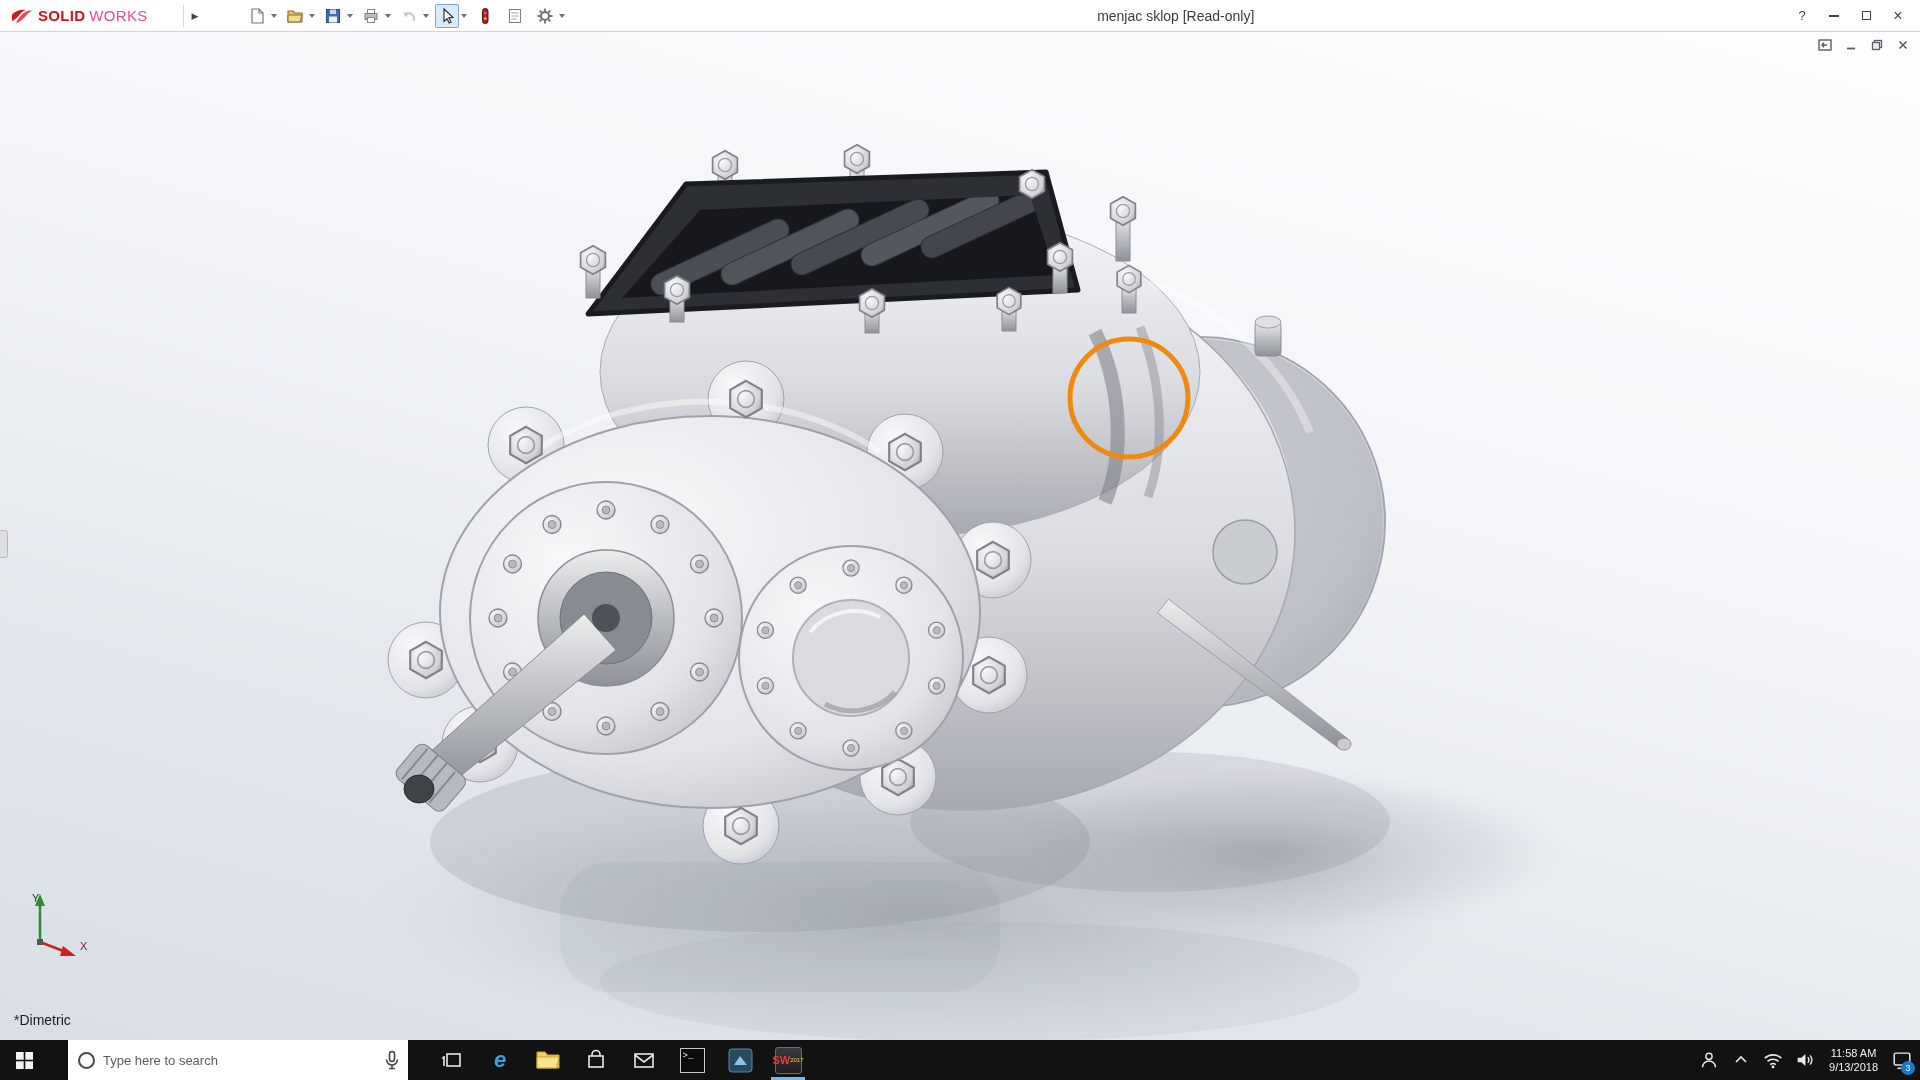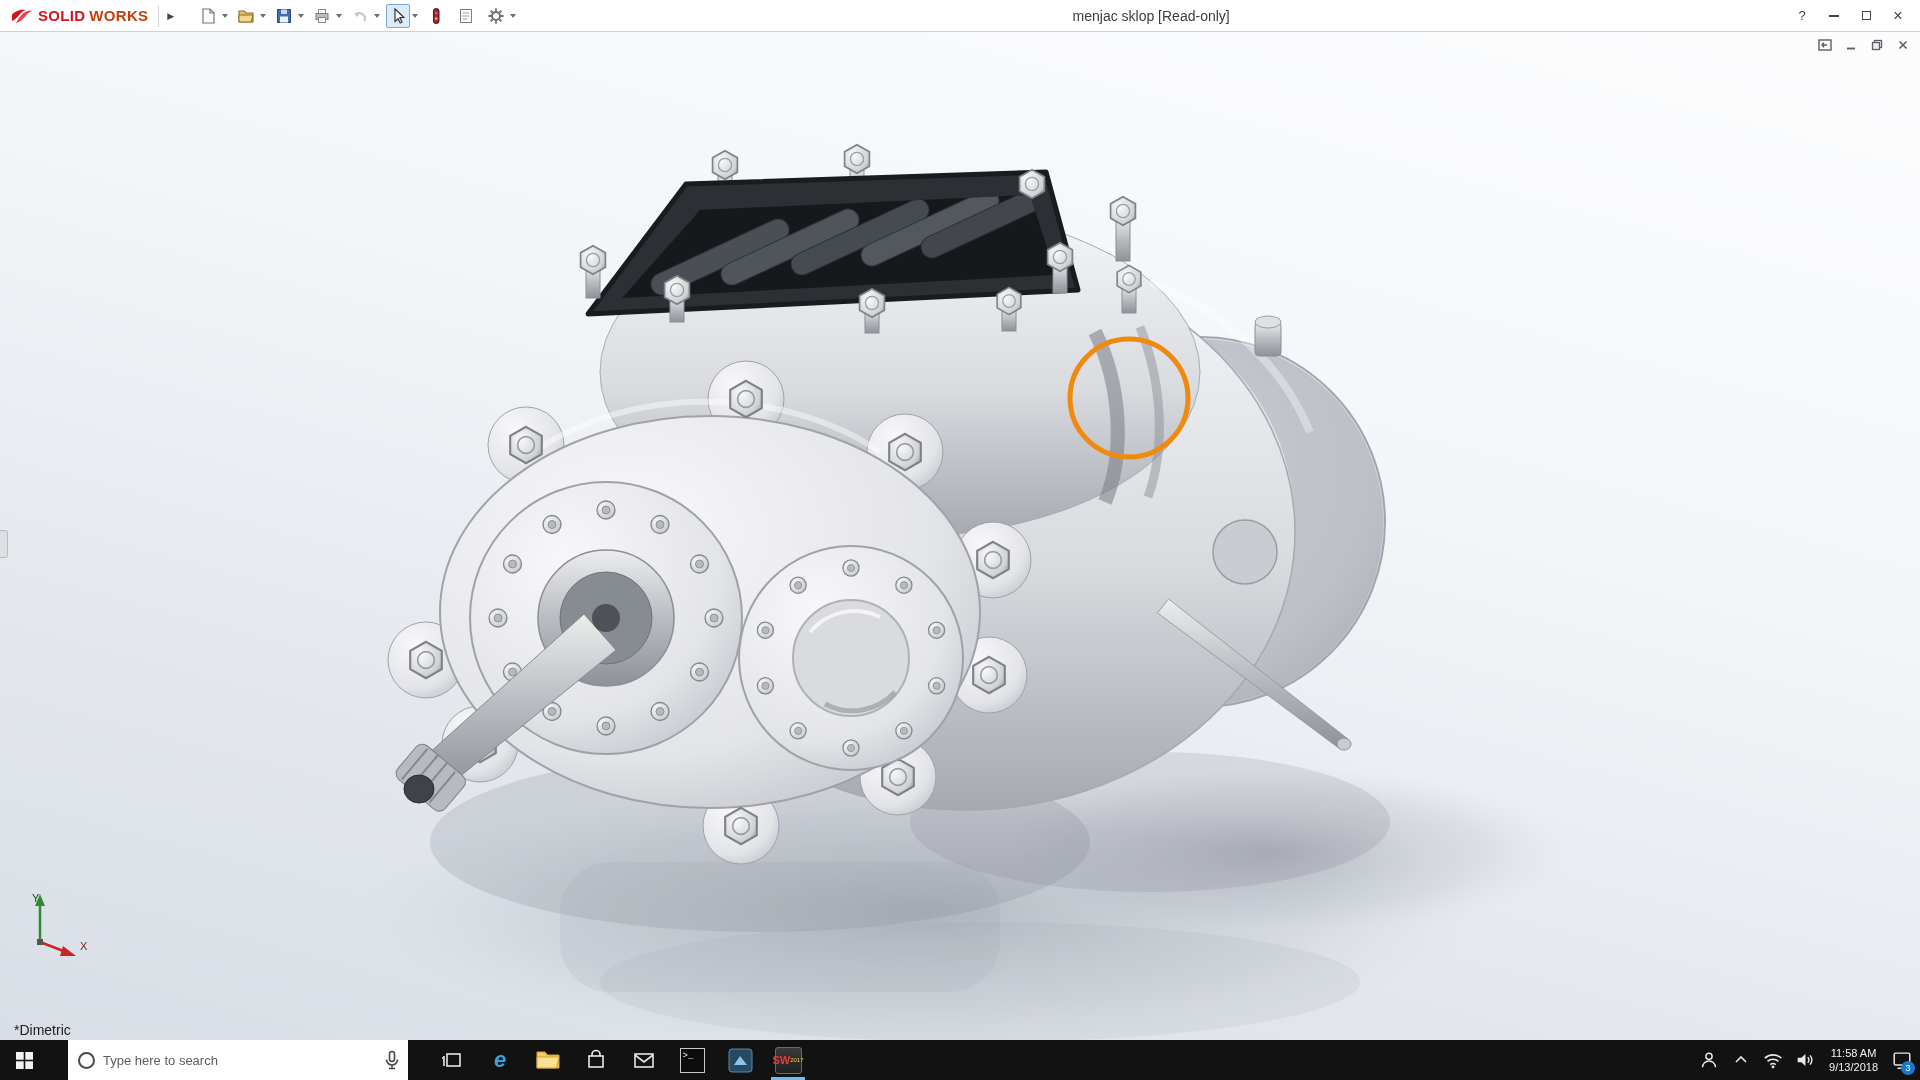--- a/index.html
+++ b/index.html
@@ -1,25 +1,25 @@
 <!DOCTYPE html>
 <html><head>
 <meta charset="utf-8">
 <style>
   * { margin:0; padding:0; box-sizing:border-box; }
   html,body { width:1920px; height:1080px; overflow:hidden; }
   body { font-family:"Liberation Sans","DejaVu Sans",sans-serif; background:#000; }
   .screen { width:1920px; height:1080px; display:flex; flex-direction:column; }
 
   
-  .titlebar { height:32px; background:#ffffff; border-bottom:1px solid #d2d3d5; display:flex; align-items:center; padding:0 6px 0 10px; position:relative; flex:0 0 32px; }
+  .titlebar { height:32px; background:#ffffff; border-bottom:1px solid #d2d3d5; display:flex; align-items:center; padding:0 6px 0 10px; position:relative; flex:0 0 32px;gap:25px; }
   .logo { display:flex; align-items:center; gap:4px; }
   .logo-mark { width:24px; height:18px; }
   .logo-solid { font-size:15px; font-weight:700; color:#d6121c; letter-spacing:.3px; }
-  .logo-works { font-size:15px; font-weight:700; color:#c2410c; letter-spacing:.3px; }
+  .logo-works { font-size:15px; font-weight:400; color:#ec4899; letter-spacing:.3px; }
   .flyout { background:none; border:none; border-left:1px solid #d8d8d8; margin-left:10px; padding:0 8px; height:22px; font-size:9px; color:#444; cursor:pointer; }
   .toolbar { display:flex; align-items:center; margin-left:14px; gap:6px; }
   .tb-group { display:flex; align-items:center; gap:2px; }
   .tb-btn { width:24px; height:24px; background:none; border:1px solid transparent; display:flex; align-items:center; justify-content:center; cursor:pointer; padding:0; }
   .tb-btn.pressed { background:#dcebf9; border:1px solid #7aa7d8; border-radius:2px; }
   .caret { width:0; height:0; border-left:3.5px solid transparent; border-right:3.5px solid transparent; border-top:4px solid #6d7074; cursor:pointer; }
   .title-area { flex:1; text-align:center; overflow:hidden; }
   .title-text { font-size:14px; color:#3c3c3c; }
   .win-controls { display:flex; align-items:center; }
   .wc-btn { width:32px; height:28px; background:none; border:none; display:flex; align-items:center; justify-content:center; font-size:13px; color:#444; cursor:pointer; }
@@ -27,21 +27,21 @@
   .wc-max-glyph { width:9px; height:9px; border:1.5px solid #444; }
   .wc-close { font-size:16px; }
 
   
   .viewport { position:relative; flex:1; background:linear-gradient(195deg,#fdfdfe 0%,#f3f5f8 40%,#e2e6ec 75%,#d9dee6 100%); overflow:hidden; }
   .model-svg { position:absolute; inset:0; width:100%; height:100%; }
   .doc-controls { position:absolute; top:4px; right:6px; display:flex; gap:4px; }
   .dc-btn { width:22px; height:18px; background:none; border:none; display:flex; align-items:center; justify-content:center; cursor:pointer; padding:0; }
   .left-tab { position:absolute; left:0; top:498px; width:8px; height:28px; background:#dddfe3; border:1px solid #b7bac0; border-left:none; border-radius:0 3px 3px 0; cursor:pointer; }
   .triad { position:absolute; left:26px; bottom:78px; }
-  .orientation { position:absolute; left:14px; bottom:2px; font-size:14px; color:#1c1c1c;text-align:center; }
+  .orientation { position:absolute; left:14px; bottom:12px; font-size:14px; color:#1c1c1c;text-align:center; }
 
   
   .taskbar { height:40px; background:#121212; display:flex; align-items:stretch; flex:0 0 40px;gap:20px; }
   .start { width:48px; display:flex; align-items:center; justify-content:center; background:none; border:none; cursor:pointer; }
   .searchbox { width:340px; background:#ffffff; display:flex; align-items:center; padding:0 8px 0 10px; gap:8px; }
   .cortana-ring { width:17px; height:17px; border:2px solid #45484d; border-radius:50%; flex:0 0 auto; }
   .search-input { flex:1; border:none; outline:none; font-size:13px; color:#333; font-family:"Liberation Sans","DejaVu Sans",sans-serif; background:transparent; }
   .search-input::placeholder { color:#5c5c5c; opacity:1; }
   .mic { flex:0 0 auto; background:none; border:none; cursor:pointer; display:flex; }
   .slots { display:flex; }

